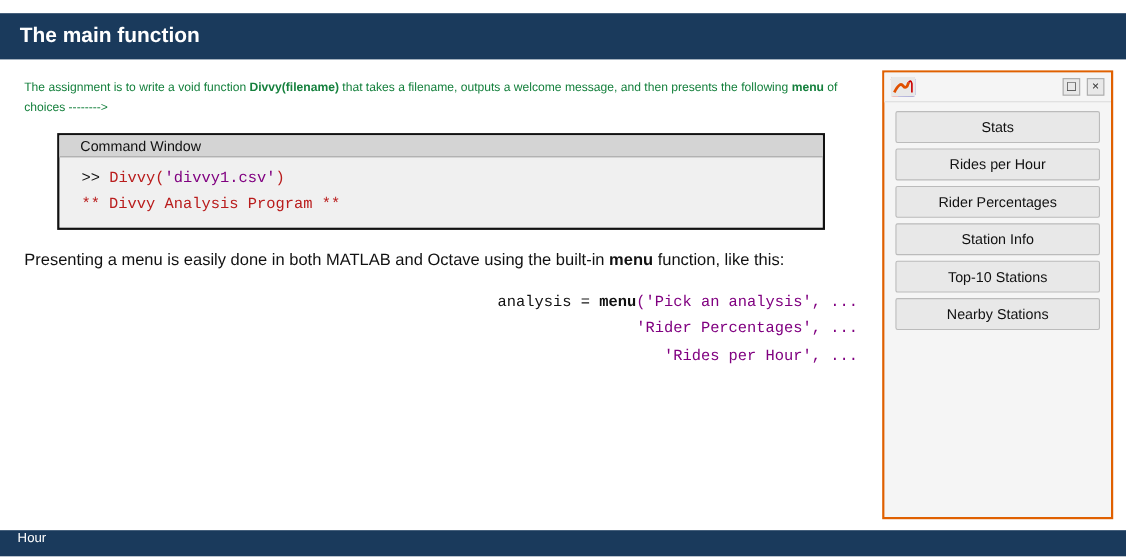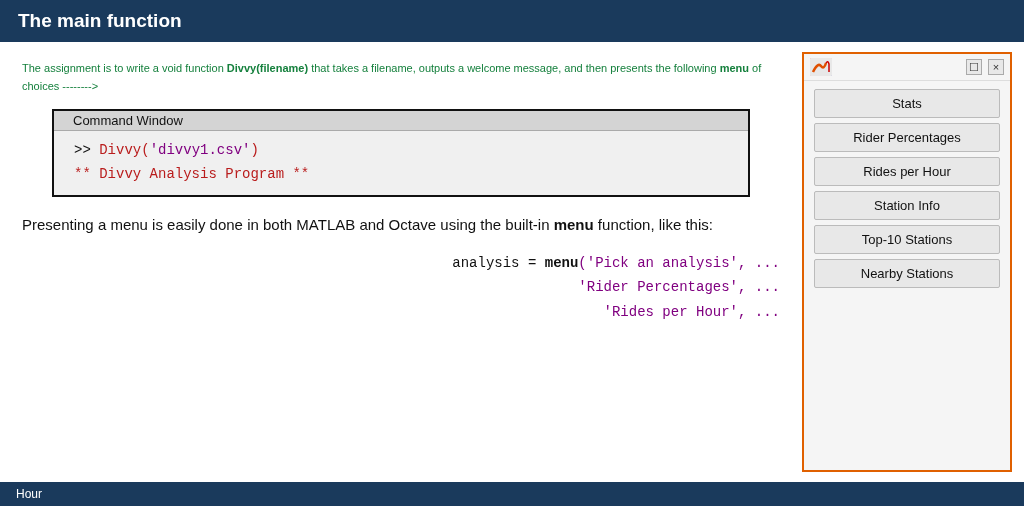--- a/index.html
+++ b/index.html
@@ -14,20 +14,21 @@
       flex-direction: column;
     }
 
     
     .header {
       background: #1a3a5c;
       color: #fff;
       padding: 10px 18px;
       font-size: 19px;
       font-weight: bold;
+      margin-top: 12px;
     }
 
     
     .main-content {
       display: flex;
       flex: 1;
       overflow: hidden;
     }
 
     
@@ -190,21 +191,21 @@
       text-align: center;
       cursor: pointer;
       color: #111;
       border-radius: 2px;
     }
 
     .bottom-bar {
       background: #1a3a5c;
       height: 24px;
       display: flex;
-      align-items: center;
+      align-items: flex-start;
       padding: 0 16px;
     }
 
     .bottom-bar-text {
       color: #fff;
       font-size: 12px;
     }
   </style>
 </head>
 <body>
@@ -269,22 +270,22 @@
         </div>
         <div class="win-btn">
           <span>×</span>
         </div>
       </div>
     </div>
 
 
     <div class="matlab-buttons">
       <button class="matlab-btn">Stats</button>
+      <button class="matlab-btn">Rides per Hour</button>
       <button class="matlab-btn">Rider Percentages</button>
-      <button class="matlab-btn">Rides per Hour</button>
       <button class="matlab-btn">Station Info</button>
       <button class="matlab-btn">Top-10 Stations</button>
       <button class="matlab-btn">Nearby Stations</button>
     </div>
   </div>
 
 </div>
 
 <div class="bottom-bar">
   <span class="bottom-bar-text">Hour</span>

